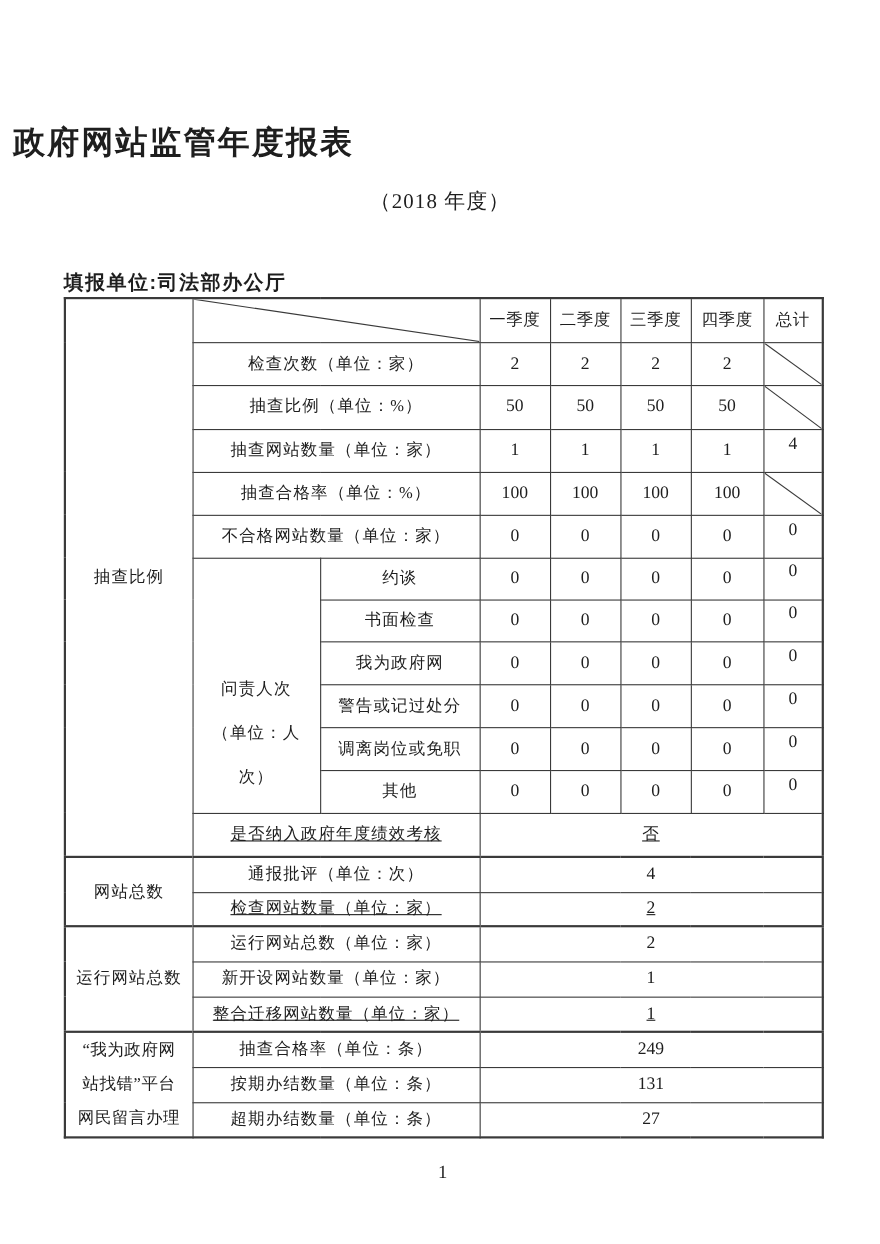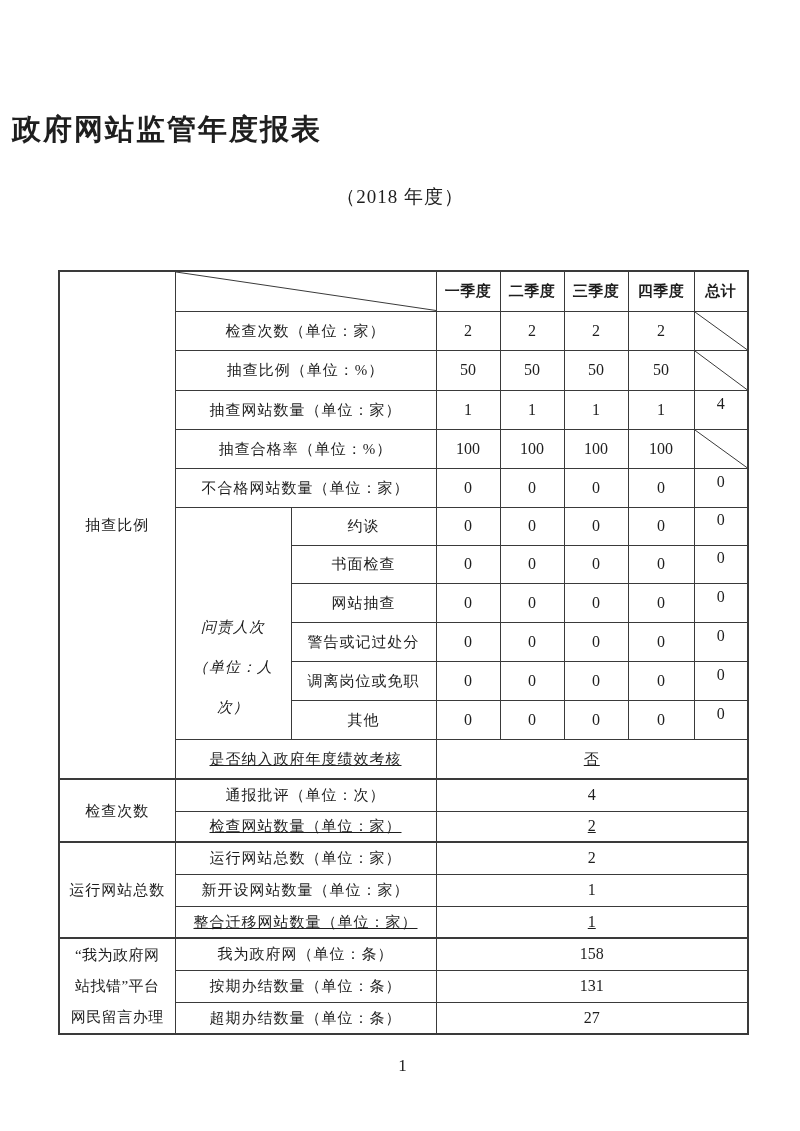--- a/index.html
+++ b/index.html
@@ -10,21 +10,21 @@
     color:#1e1e1e;
   }
   .page { position:absolute; inset:0; background:#fff; }
 
   .title {
     position:absolute; top:110px; left:12px; width:800px;
     text-align:left; font-size:29px; font-weight:bold; letter-spacing:2px;
     font-family:"Liberation Sans","DejaVu Sans",sans-serif;
   }
   .subtitle {
-    position:absolute; top:184px; left:0; width:800px;
+    position:absolute; top:170px; left:0; width:800px;
     text-align:center; font-size:19px; letter-spacing:1px;
   }
   .unit {
     position:absolute; top:245px; left:58px;
     font-size:18px; font-weight:bold; letter-spacing:1.5px;
     font-family:"Liberation Sans","DejaVu Sans",sans-serif;
   }
 
   table.report {
     position:absolute; top:270px; left:58px; width:689px;
@@ -34,23 +34,23 @@
   td {
     border:1px solid #3a3a3a;
     text-align:center; vertical-align:middle;
     font-size:15px; line-height:20px; letter-spacing:1px;
     padding:0; overflow:hidden;
   }
   .rh40{height:40px} .rh39{height:39px} .rh38{height:38px}
   .rh32{height:32px} .rh31{height:31px}
 
   td.num { font-size:16px; letter-spacing:0; }
-  td.qh  { letter-spacing:0.5px;font-weight:bold; }
+  td.qh  { letter-spacing:0.5px; }
   .pre   { white-space:pre-line; }
-  td.acct { vertical-align:bottom; padding-bottom:12px; line-height:40px;font-style:italic; }
+  td.acct { vertical-align:bottom; padding-bottom:12px; line-height:40px; }
   td.platform { line-height:31px; letter-spacing:0.5px; }
 
   .gsep > td { border-bottom-width:2px;text-decoration:underline; }
   td.bt2 { border-top-width:2px; }
 
   td.diag { position:relative; }
   td.diag svg { position:absolute; left:0; top:0; width:100%; height:100%; display:block; }
 
   .raise { position:relative; top:-6px; display:inline-block; }
 
@@ -59,20 +59,21 @@
     text-align:center; font-size:17px;
   }
 </style>
 </head>
 <body>
 
 <div class="page">
 
   <div class="title">政府网站监管年度报表</div>
   <div class="subtitle">（2018 年度）</div>
+  <div class="unit">填报单位:司法部办公厅</div>
 
   <table class="report">
     <colgroup>
       <col style="width:116px">
         <col style="width:116px">
         <col style="width:145px">
       <col style="width:64px">
         <col style="width:64px">
         <col style="width:64px">
       <col style="width:66px">
@@ -166,21 +167,21 @@
     <tr class="rh38">
       <td>书面检查</td>
       <td class="num">0</td>
       <td class="num">0</td>
       <td class="num">0</td>
       <td class="num">0</td>
       <td class="num"><span class="raise">0</span></td>
     </tr>
 
     <tr class="rh39">
-      <td>网站抽查</td>
+      <td>我为政府网</td>
       <td class="num">0</td>
       <td class="num">0</td>
       <td class="num">0</td>
       <td class="num">0</td>
       <td class="num"><span class="raise">0</span></td>
     </tr>
 
     <tr class="rh39">
       <td>警告或记过处分</td>
       <td class="num">0</td>
@@ -207,21 +208,21 @@
       <td class="num">0</td>
       <td class="num"><span class="raise">0</span></td>
     </tr>
 
     <tr class="rh40 gsep">
       <td colspan="2">是否纳入政府年度绩效考核</td>
       <td colspan="5">否</td>
     </tr>
 
     <tr class="rh32">
-      <td class="bt2" rowspan="2">检查次数</td>
+      <td class="bt2" rowspan="2">网站总数</td>
       <td colspan="2">通报批评（单位：次）</td>
       <td class="num" colspan="5">4</td>
     </tr>
     <tr class="rh31 gsep">
       <td colspan="2">检查网站数量（单位：家）</td>
       <td class="num" colspan="5">2</td>
     </tr>
 
     <tr class="rh32">
       <td class="bt2" rowspan="3">运行网站总数</td>
@@ -234,22 +235,22 @@
     </tr>
     <tr class="rh32 gsep">
       <td colspan="2">整合迁移网站数量（单位：家）</td>
       <td class="num" colspan="5">1</td>
     </tr>
 
     <tr class="rh32">
       <td class="bt2 pre platform" rowspan="3">“我为政府网
 站找错”平台
 网民留言办理</td>
-      <td colspan="2">我为政府网（单位：条）</td>
-      <td class="num" colspan="5">158</td>
+      <td colspan="2">抽查合格率（单位：条）</td>
+      <td class="num" colspan="5">249</td>
     </tr>
     <tr class="rh32">
       <td colspan="2">按期办结数量（单位：条）</td>
       <td class="num" colspan="5">131</td>
     </tr>
     <tr class="rh32">
       <td colspan="2">超期办结数量（单位：条）</td>
       <td class="num" colspan="5">27</td>
     </tr>
   </tbody>

